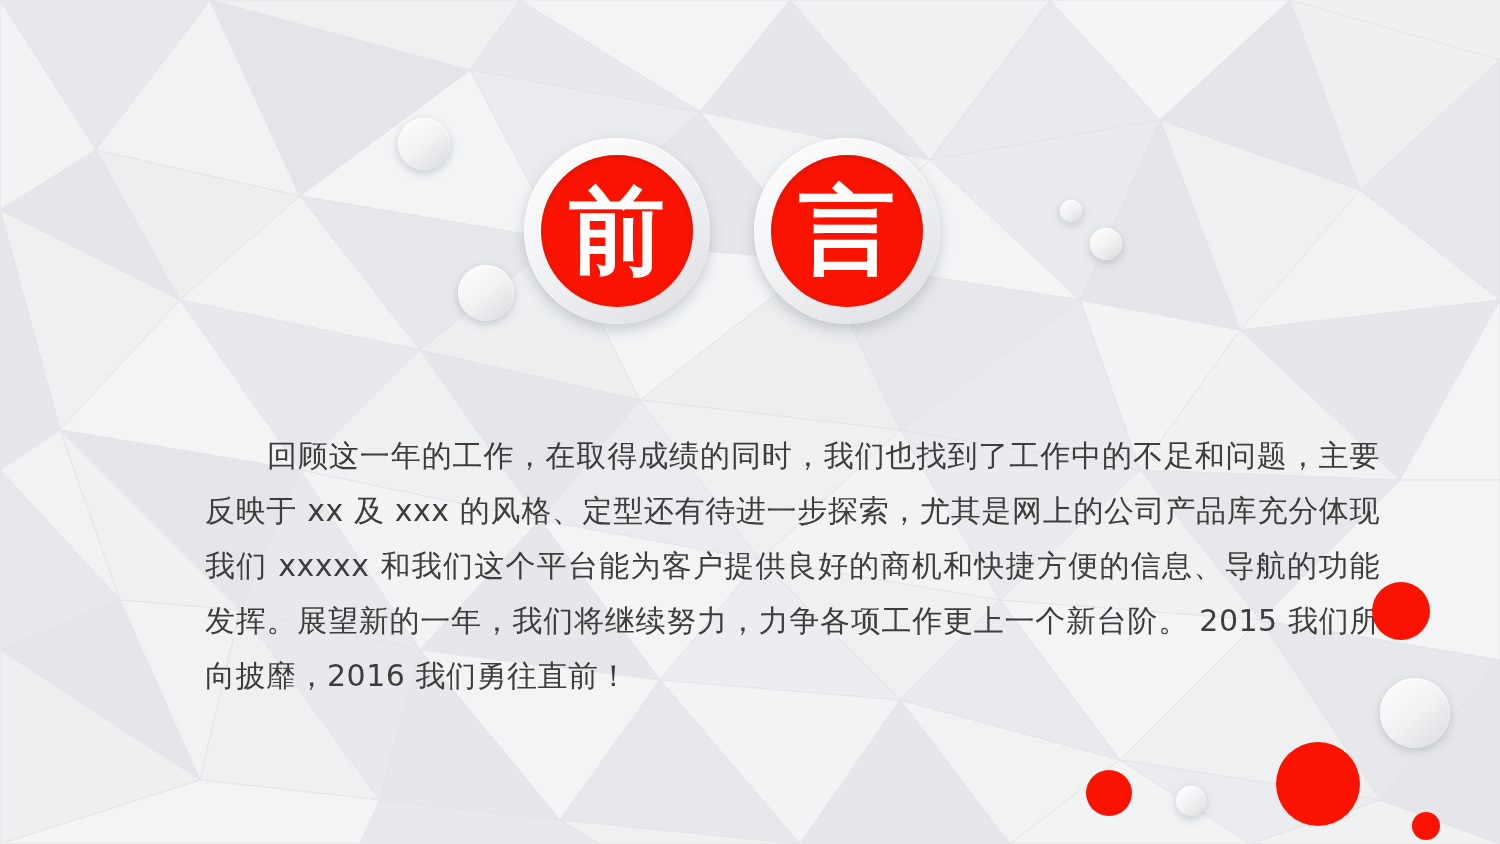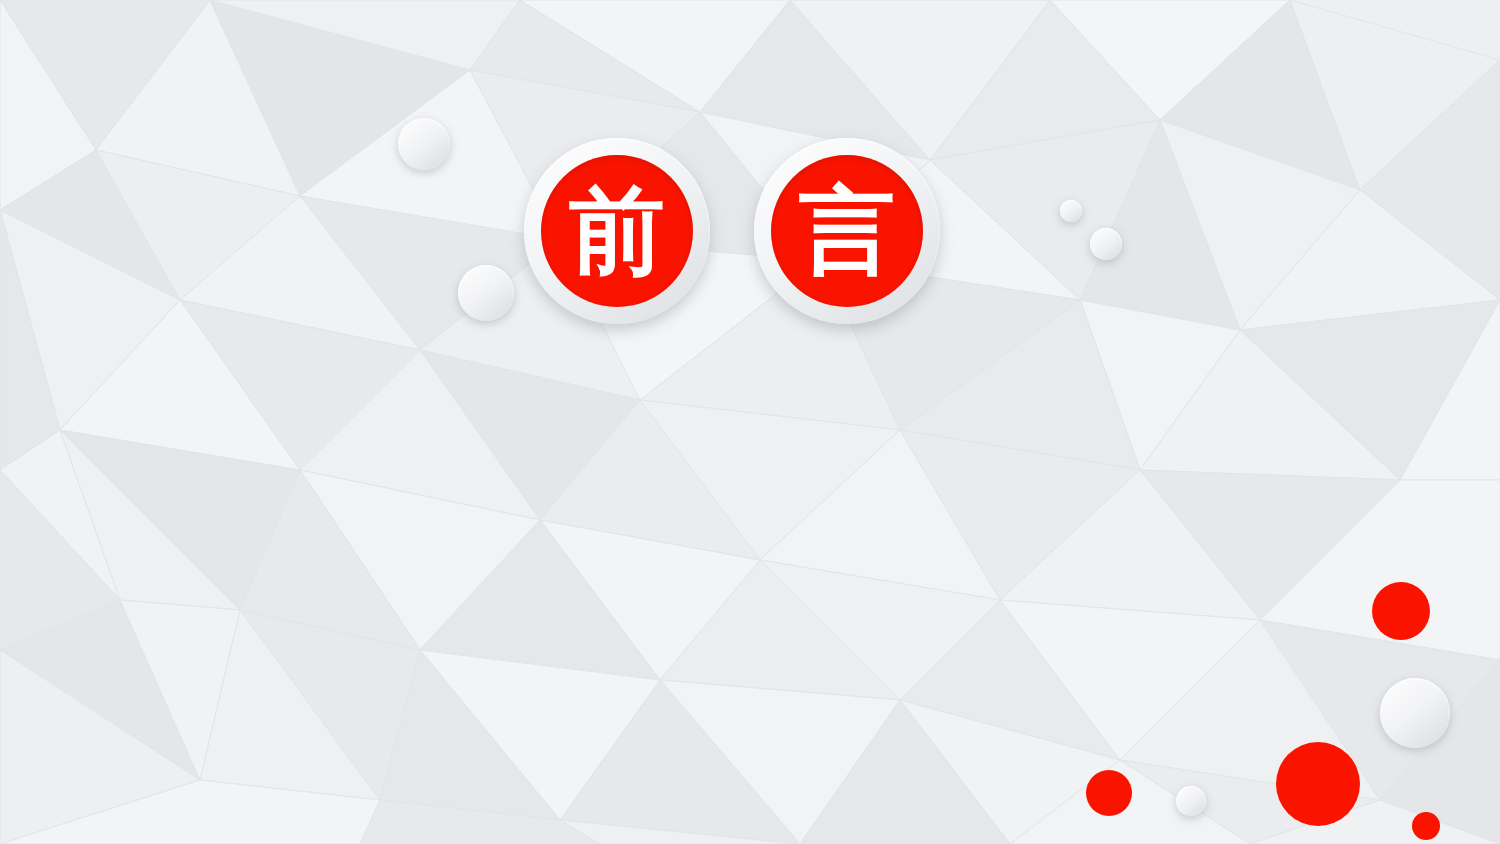--- a/index.html
+++ b/index.html
@@ -203,20 +203,21 @@
         <span class="badge-char">前</span>
       </div>
     </div>
     <div class="badge right">
       <div class="badge-inner">
         <span class="badge-char">言</span>
       </div>
     </div>
   </div>
 
+  <p class="body-copy">回顾这一年的工作，在取得成绩的同时，我们也找到了工作中的不足和问题，主要反映于 xx 及 xxx 的风格、定型还有待进一步探索，尤其是网上的公司产品库充分体现我们 xxxxx 和我们这个平台能为客户提供良好的商机和快捷方便的信息、导航的功能发挥。展望新的一年，我们将继续努力，力争各项工作更上一个新台阶。 2015 我们所向披靡，2016 我们勇往直前！</p>
 
   <div class="bubble red" style="left:1372px; top:582px; width:58px; height:58px;"></div>
   <div class="bubble gray" style="left:1380px; top:678px; width:70px; height:70px;"></div>
   <div class="bubble red" style="left:1276px; top:742px; width:84px; height:84px;"></div>
   <div class="bubble red" style="left:1086px; top:770px; width:46px; height:46px;"></div>
   <div class="bubble gray" style="left:1176px; top:786px; width:30px; height:30px;"></div>
   <div class="bubble red" style="left:1412px; top:812px; width:28px; height:28px;"></div>
 
 </div>
 

